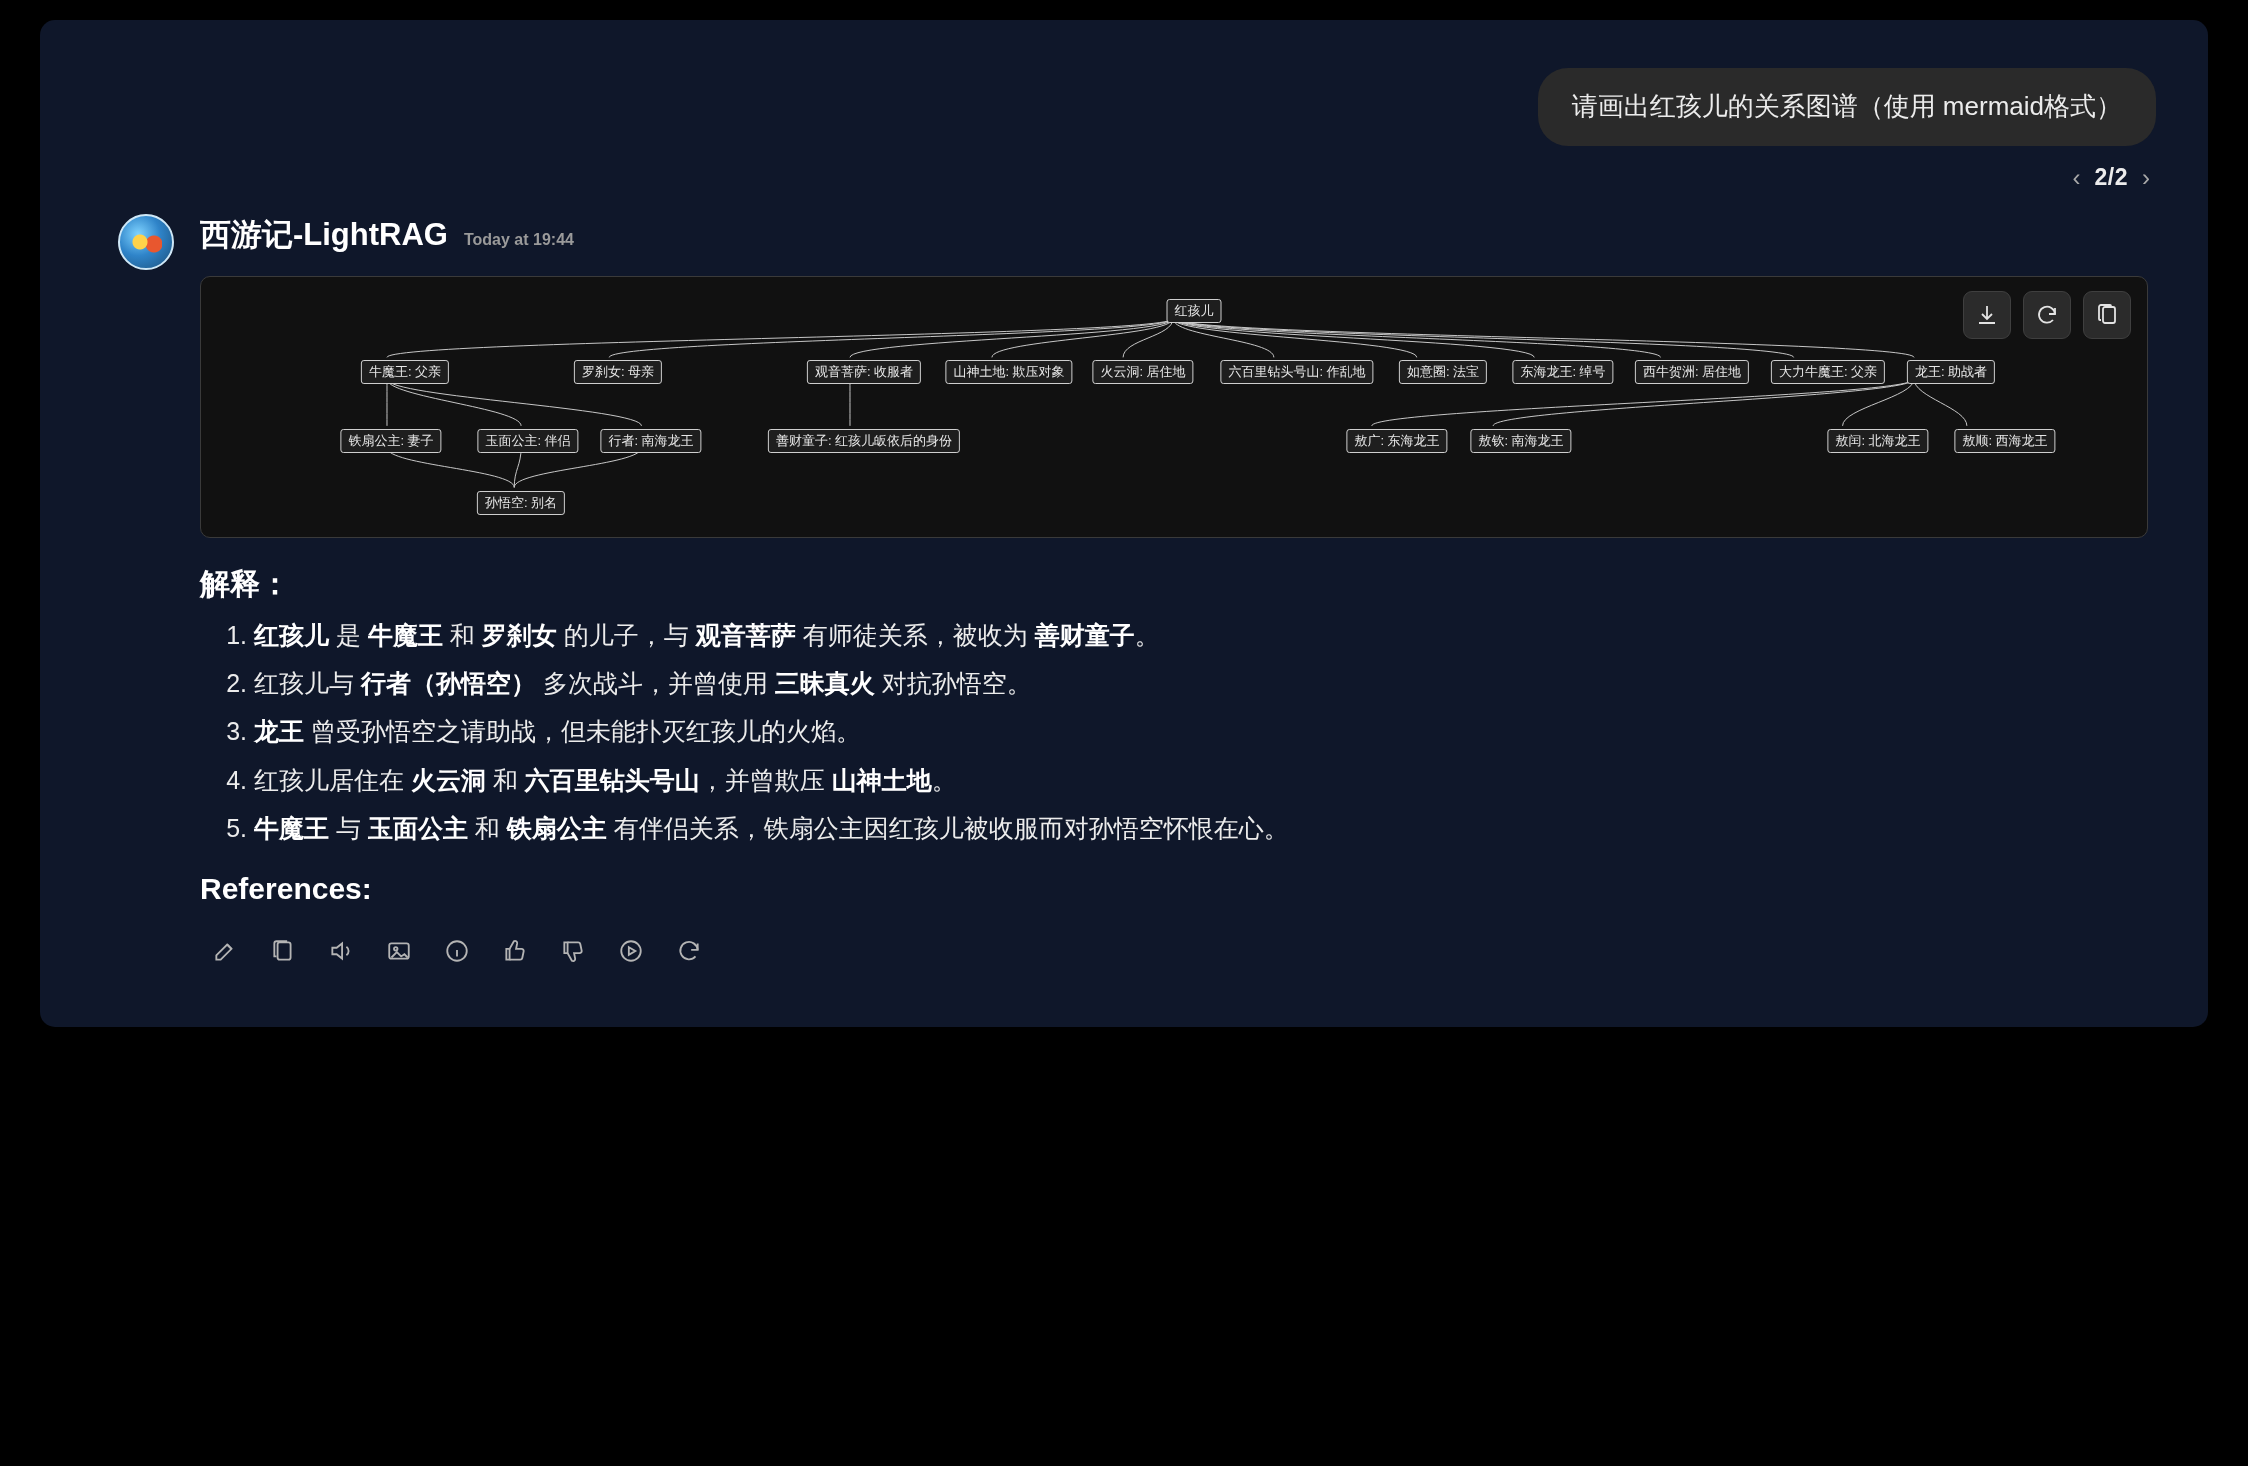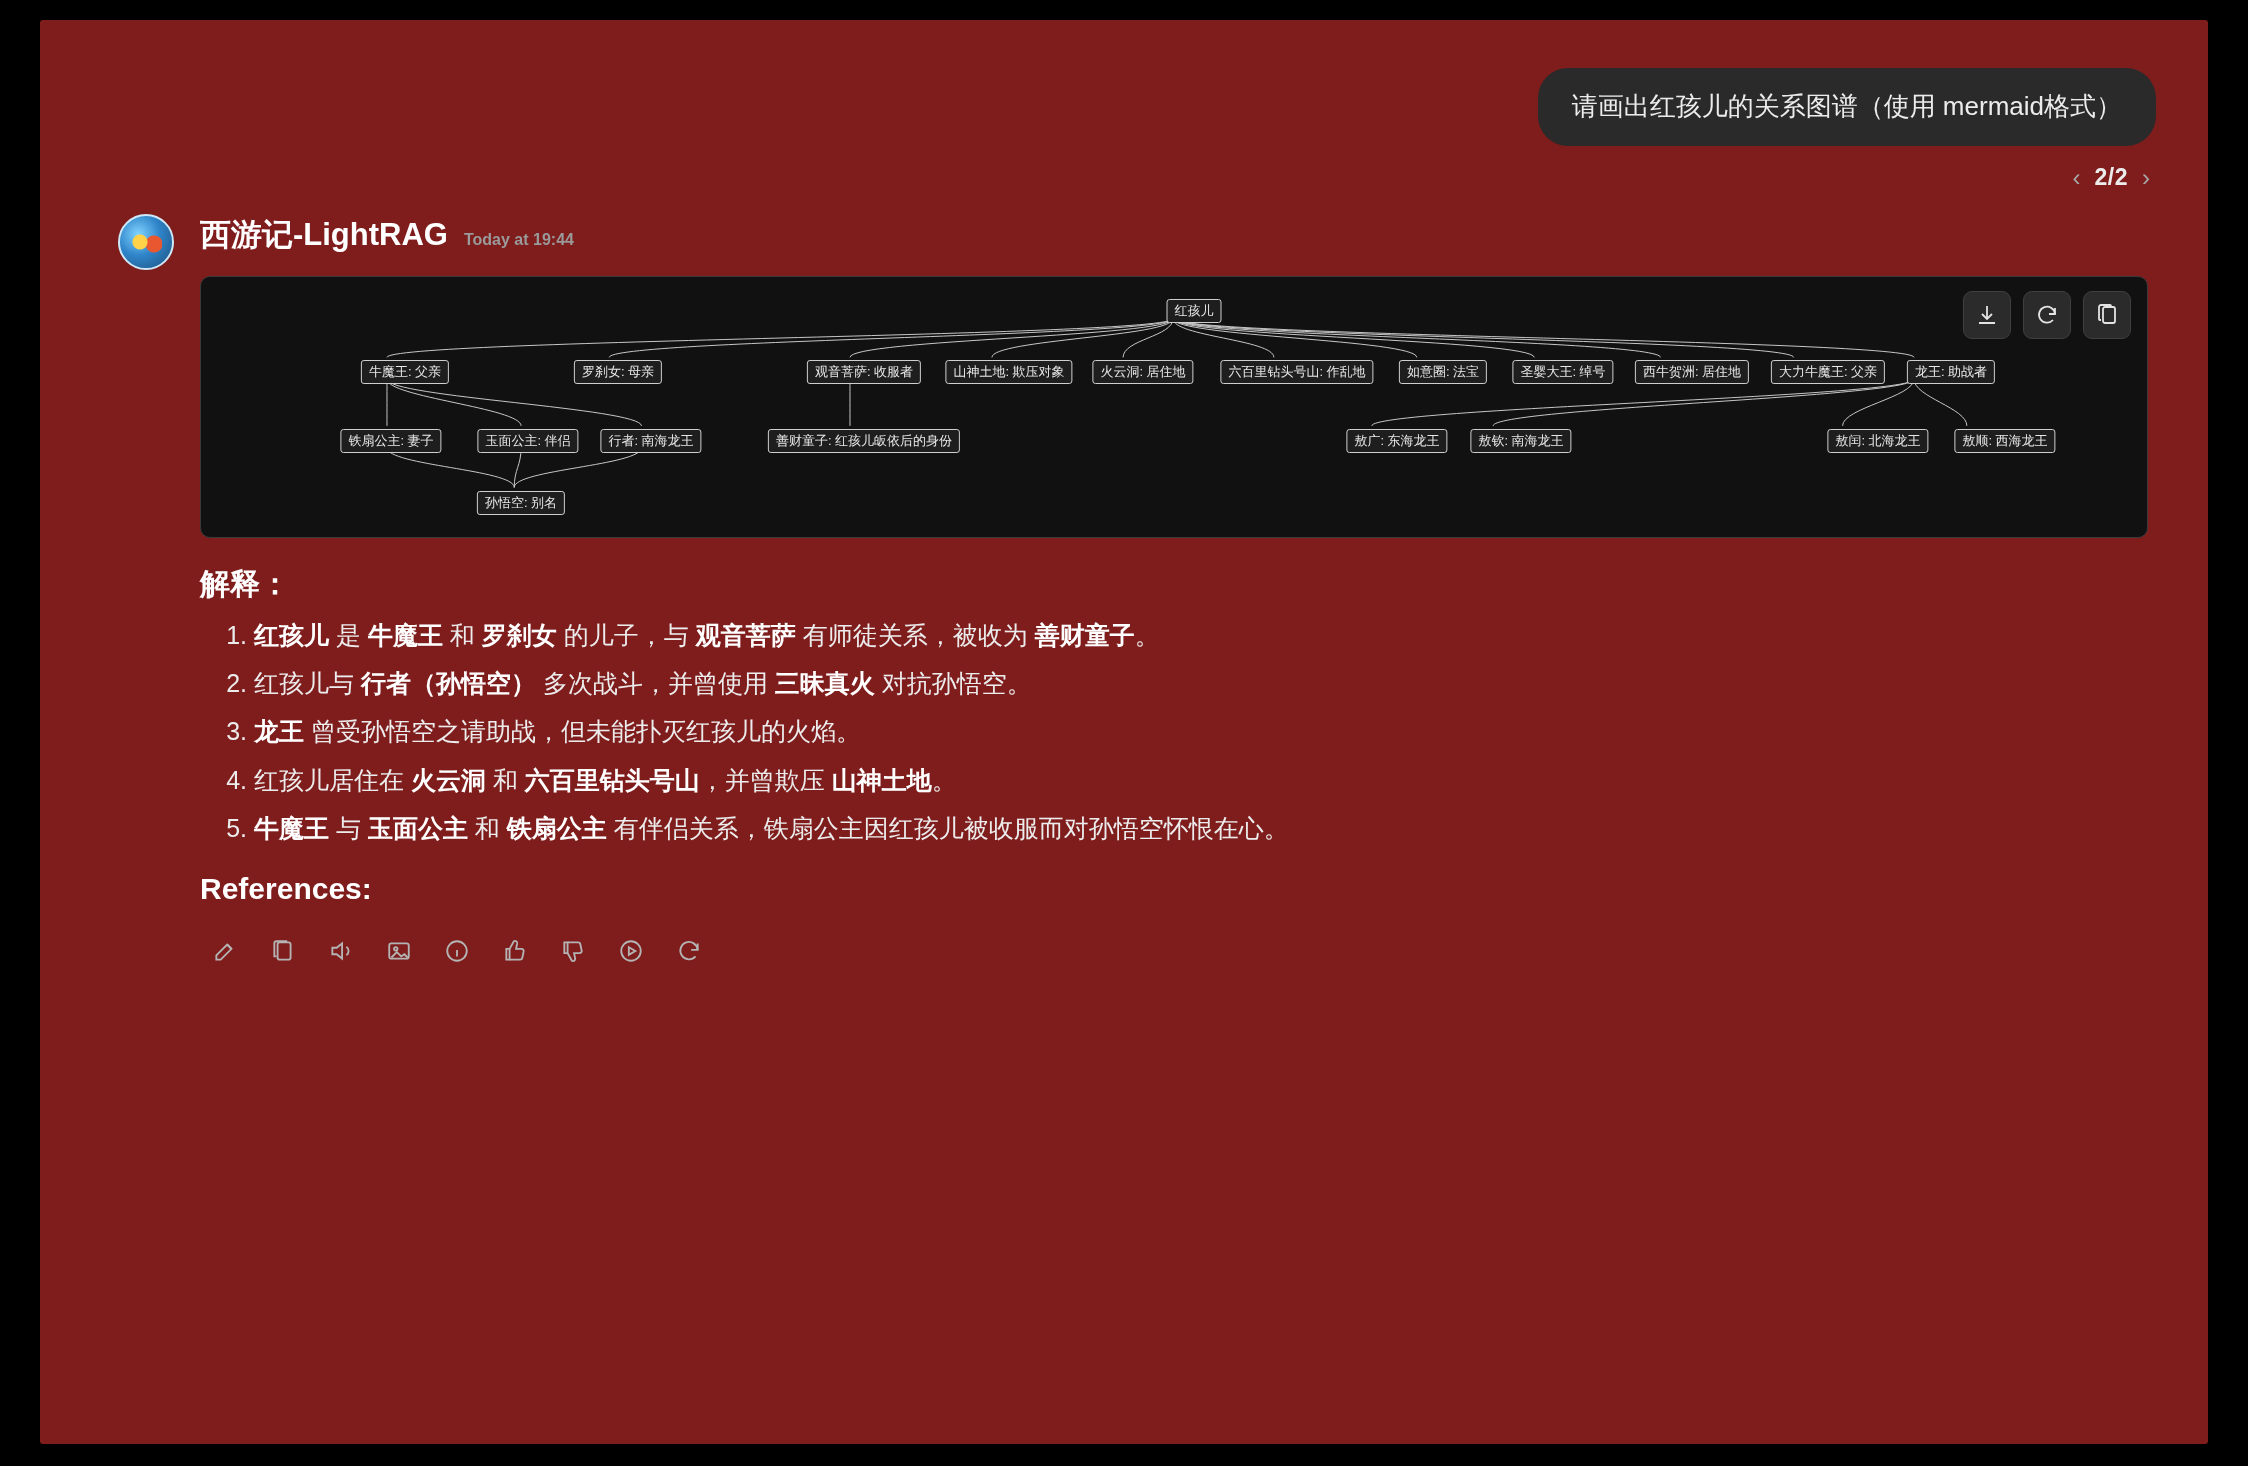--- a/index.html
+++ b/index.html
@@ -5,23 +5,23 @@
   * { box-sizing: border-box; }
   html, body {
     margin: 0; padding: 0;
     width: 2248px; height: 1466px;
     background: #000000;
     font-family: "Liberation Sans", sans-serif;
   }
   .app {
     position: absolute;
     left: 40px; top: 20px;
-    width: 2168px; height: 1424px;
-    background: #7f1d1d;
-    border-radius: 3px;
+    width: 2168px; height: 1007px;
+    background: #0f172a;
+    border-radius: 15px;
     overflow: hidden;
   }
   
   .user-row {
     display: flex; justify-content: flex-end;
     padding: 48px 52px 0 0;
   }
   .user-bubble {
     background: #2a2a2a;
     color: #ececec;
@@ -197,21 +197,21 @@
               <path d="M 327 172 C 327 190, 320 194, 320 212"></path>
             </svg>
         <div class="node" style="left: 993px; top: 22px;">红孩儿</div>
             <div class="node" style="left: 204px; top: 83px; text-align: right;">牛魔王: 父亲</div>
             <div class="node" style="left: 417px; top: 83px;">罗刹女: 母亲</div>
             <div class="node" style="left: 663px; top: 83px;">观音菩萨: 收服者</div>
             <div class="node" style="left: 808px; top: 83px;">山神土地: 欺压对象</div>
             <div class="node" style="left: 942px; top: 83px;">火云洞: 居住地</div>
             <div class="node" style="left: 1096px; top: 83px;">六百里钻头号山: 作乱地</div>
             <div class="node" style="left: 1242px; top: 83px;">如意圈: 法宝</div>
-            <div class="node" style="left: 1362px; top: 83px;">圣婴大王: 绰号</div>
+            <div class="node" style="left: 1362px; top: 83px;">东海龙王: 绰号</div>
             <div class="node" style="left: 1491px; top: 83px;">西牛贺洲: 居住地</div>
             <div class="node" style="left: 1627px; top: 83px;">大力牛魔王: 父亲</div>
             <div class="node" style="left: 1750px; top: 83px;">龙王: 助战者</div>
             <div class="node" style="left: 190px; top: 152px;">铁扇公主: 妻子</div>
             <div class="node" style="left: 327px; top: 152px;">玉面公主: 伴侣</div>
             <div class="node" style="left: 450px; top: 152px;">行者: 南海龙王</div>
             <div class="node" style="left: 663px; top: 152px;">善财童子: 红孩儿皈依后的身份</div>
             <div class="node" style="left: 1196px; top: 152px;">敖广: 东海龙王</div>
             <div class="node" style="left: 1320px; top: 152px;">敖钦: 南海龙王</div>
             <div class="node" style="left: 1677px; top: 152px;">敖闰: 北海龙王</div>

